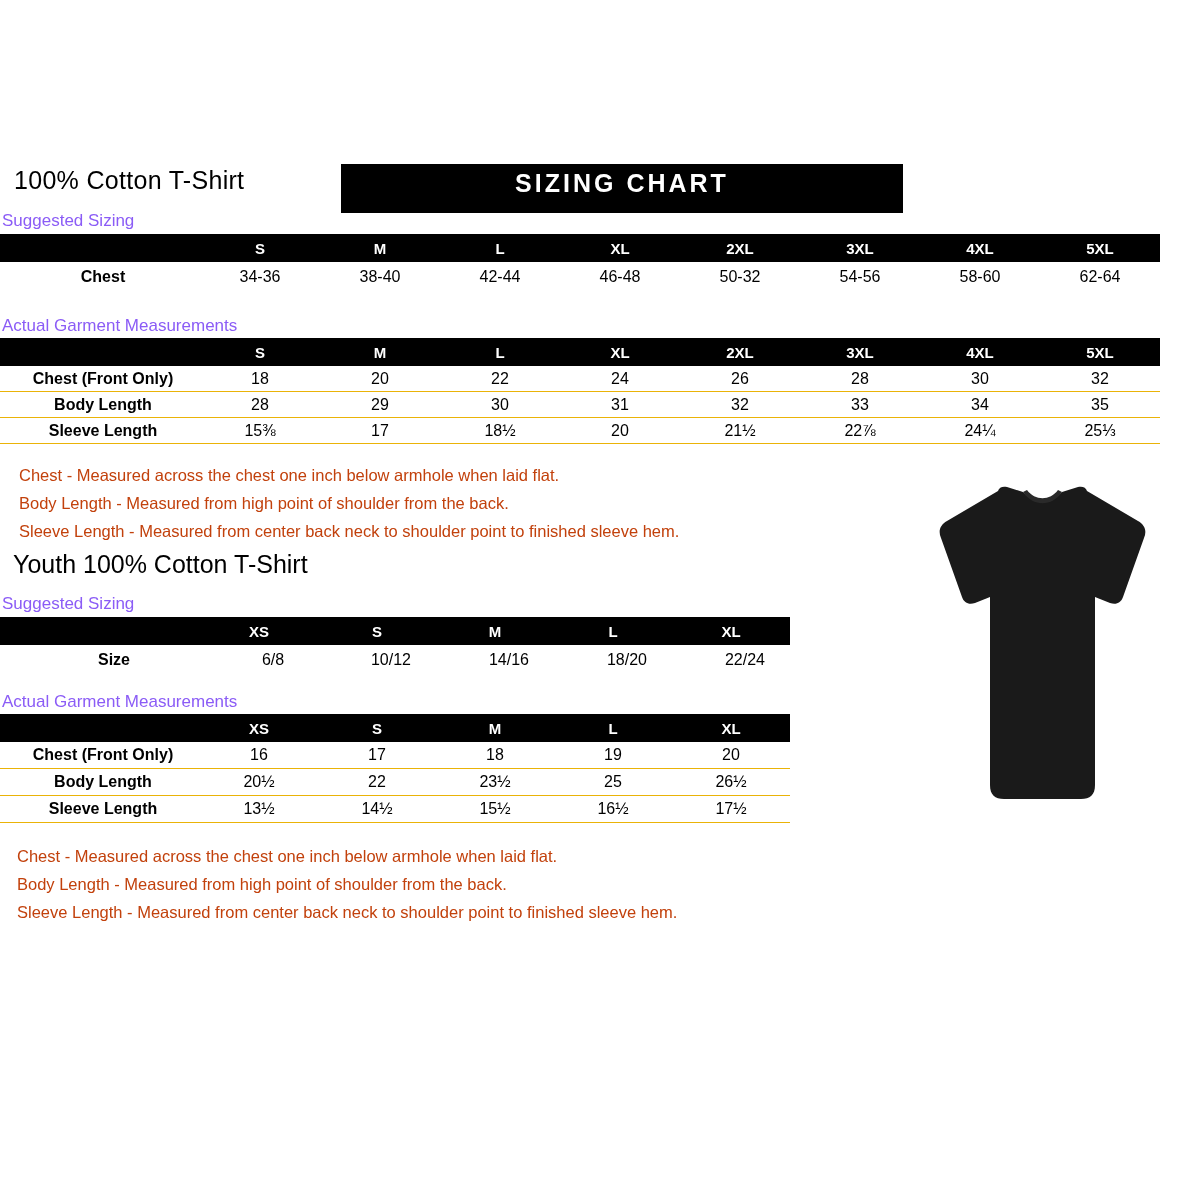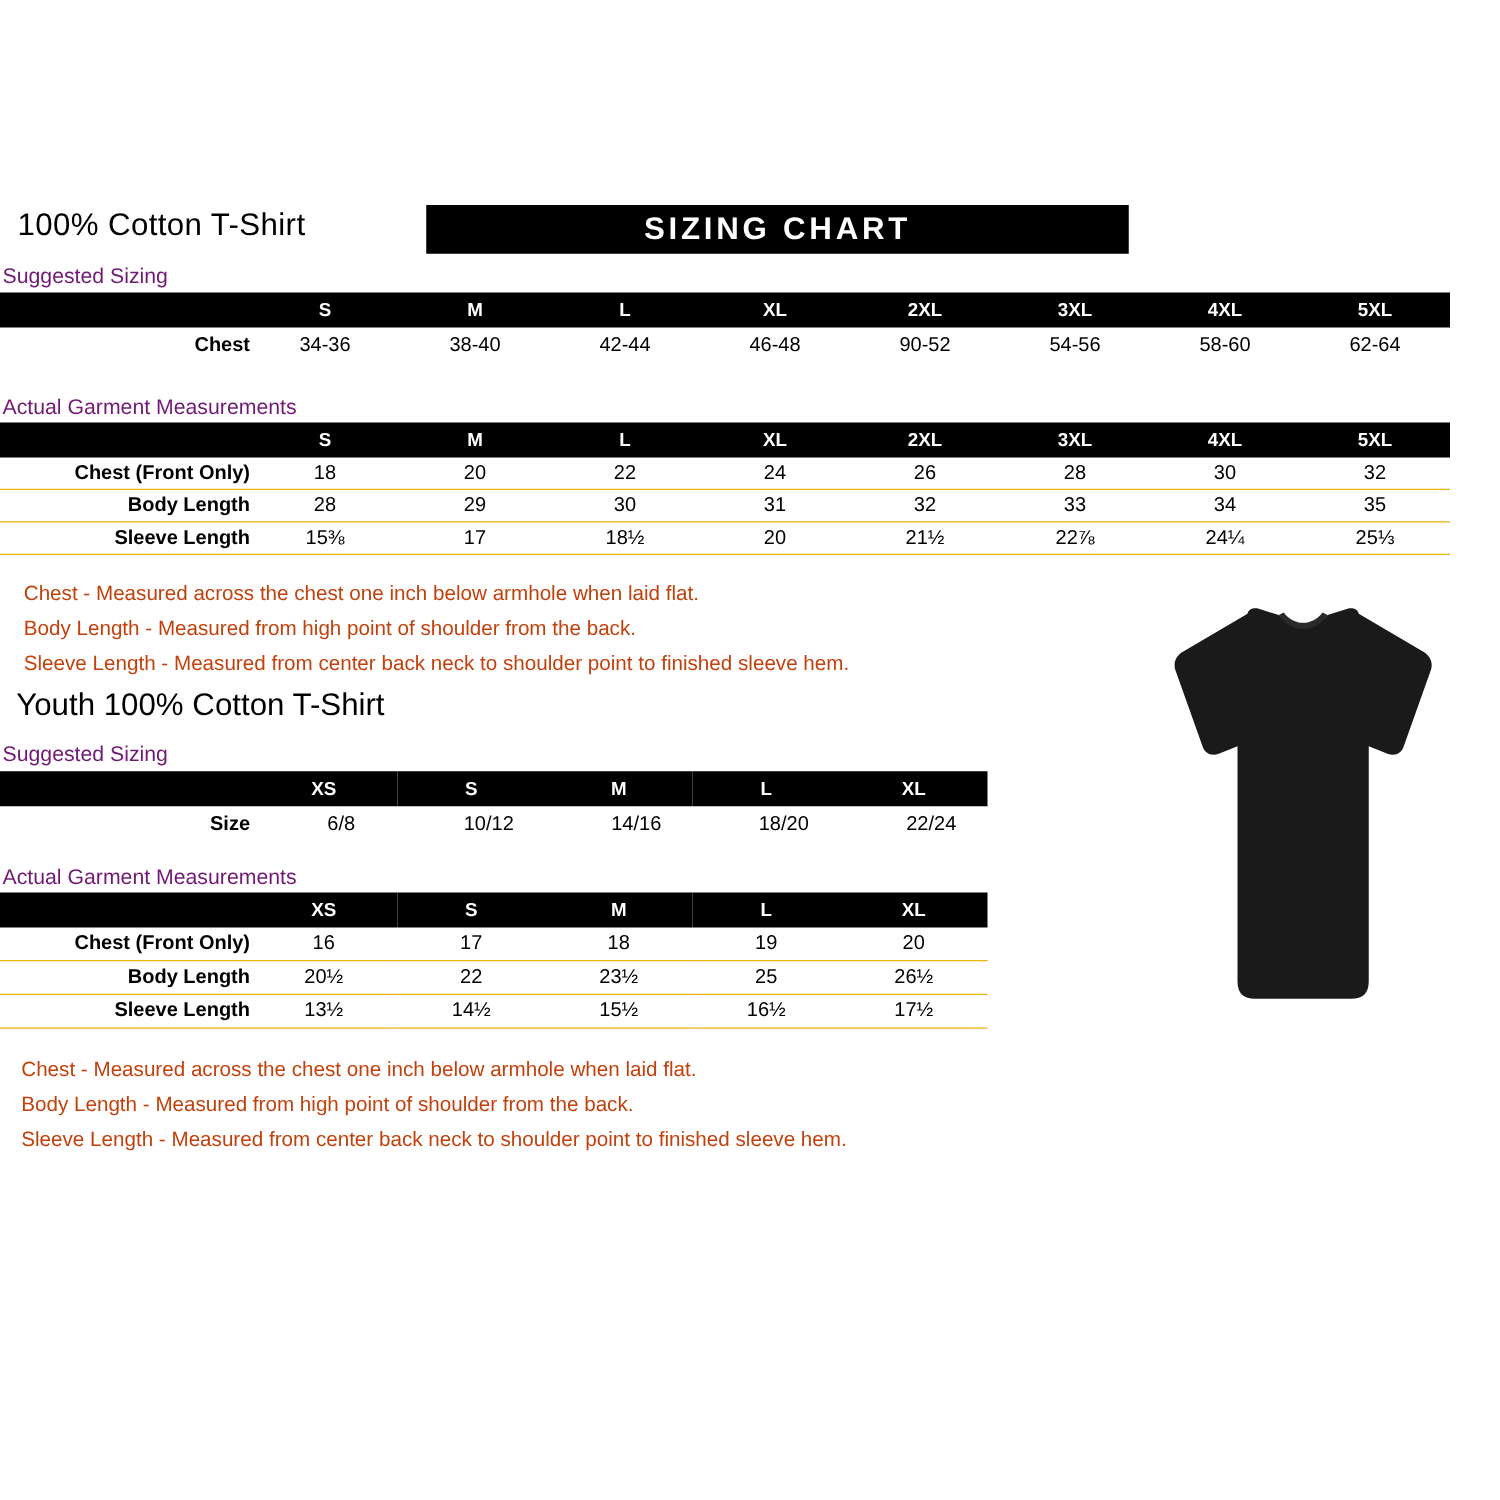--- a/index.html
+++ b/index.html
@@ -32,37 +32,37 @@
     font-weight: 400;
     letter-spacing: 0.3px;
     white-space: nowrap;
     text-align: center;
   }
   .sizing-banner {
     position: absolute;
     left: 341px;
     top: 164px;
     width: 562px;
-    height: 39px;
+    height: 49px;
     background: #000000;
   }
   .sizing-banner span {
     display: block;
     text-align: center;
     color: #ffffff;
     font-size: 25px;
     font-weight: bold;
     letter-spacing: 3px;
     line-height: 39px;
   }
 
   .label-suggested {
     position: absolute;
     font-size: 17px;
-    color: #701a75;
+    color: #8b5cf6;
   }
 
   
   table.sz {
     position: absolute;
     border-collapse: collapse;
     table-layout: fixed;
   }
   table.sz th, table.sz td {
     padding: 0;
@@ -77,21 +77,21 @@
     background: #000000;
     color: #ffffff;
     font-weight: bold;
     font-size: 15px;
     height: 28px;
   }
   table.sz tbody td {
     border-bottom: 1px solid #eab308;
   }
   table.sz tbody td.rowhead {
-    text-align: right;
+    text-align: center;
     padding-left: 6px;
     font-weight: bold;
     font-size: 16px;
   }
   table.sz thead th.corner {
     background: #000000;
   }
 
   
   #adult-suggested {
@@ -201,21 +201,21 @@
         <th>5XL</th>
       </tr>
     </thead>
     <tbody>
       <tr>
         <td class="rowhead">Chest</td>
         <td>34-36</td>
         <td>38-40</td>
         <td>42-44</td>
         <td>46-48</td>
-        <td>90-52</td>
+        <td>50-32</td>
         <td>54-56</td>
         <td>58-60</td>
         <td>62-64</td>
       </tr>
     </tbody>
   </table>
 
   <div class="label-suggested" style="left:2px; top:316px;">Actual Garment Measurements</div>
 
   <table class="sz" id="adult-actual">

